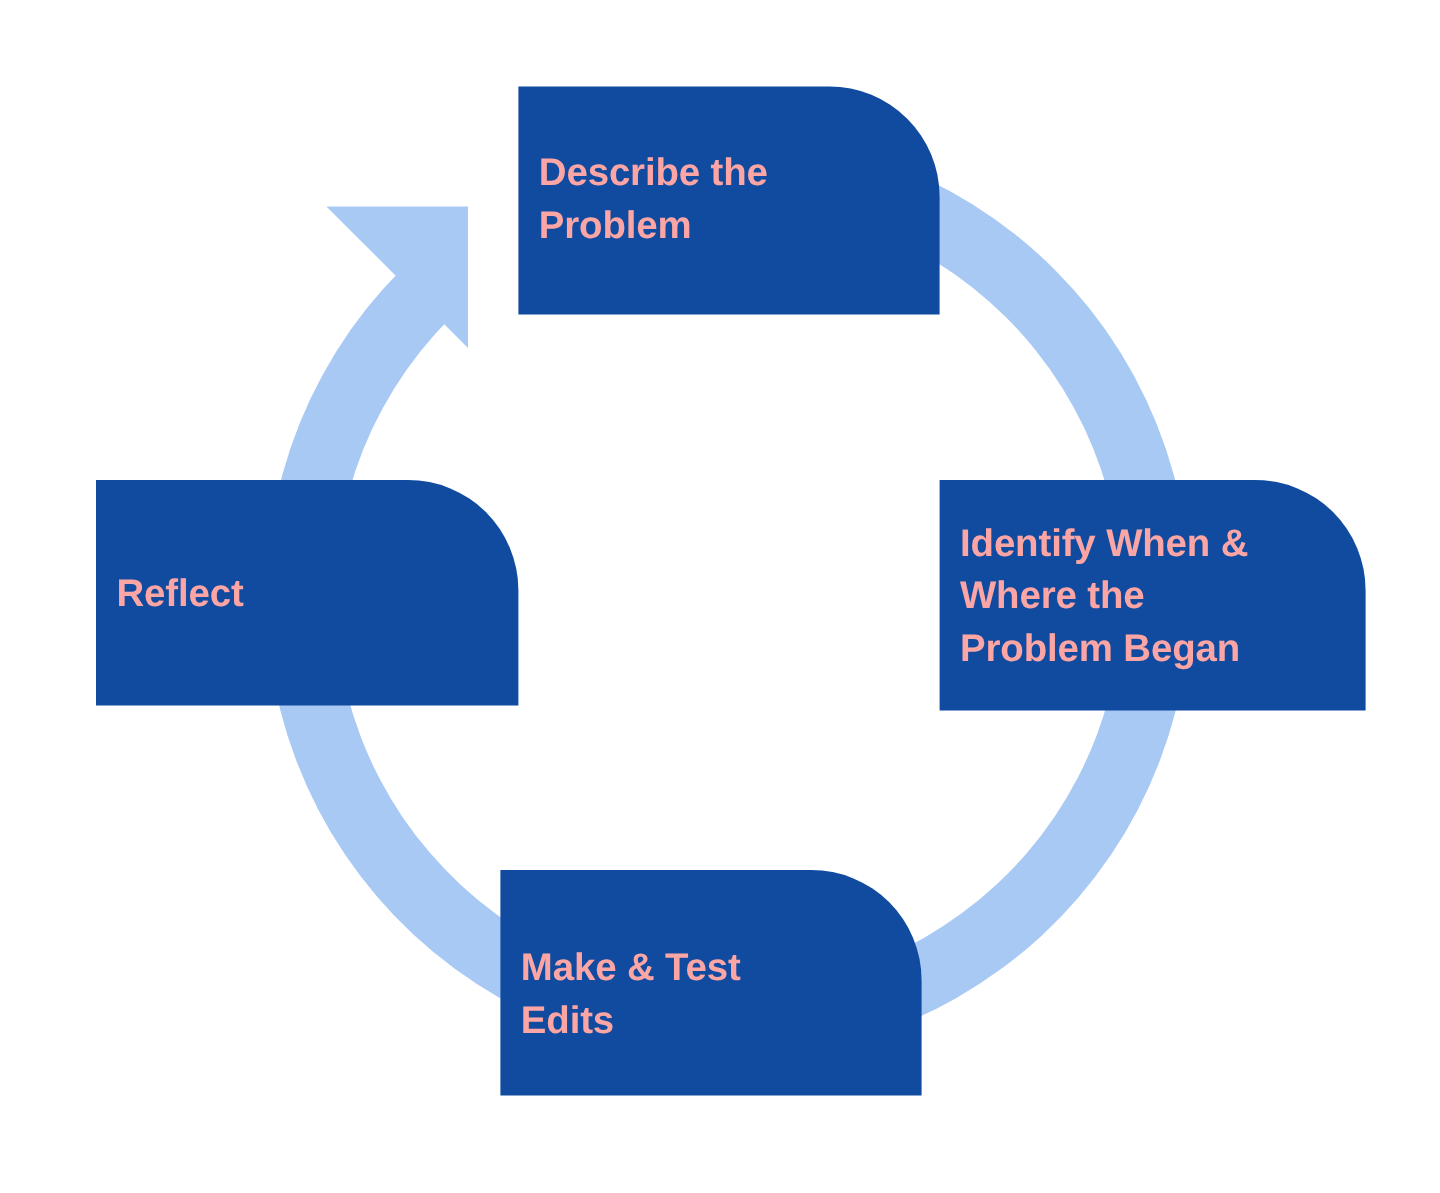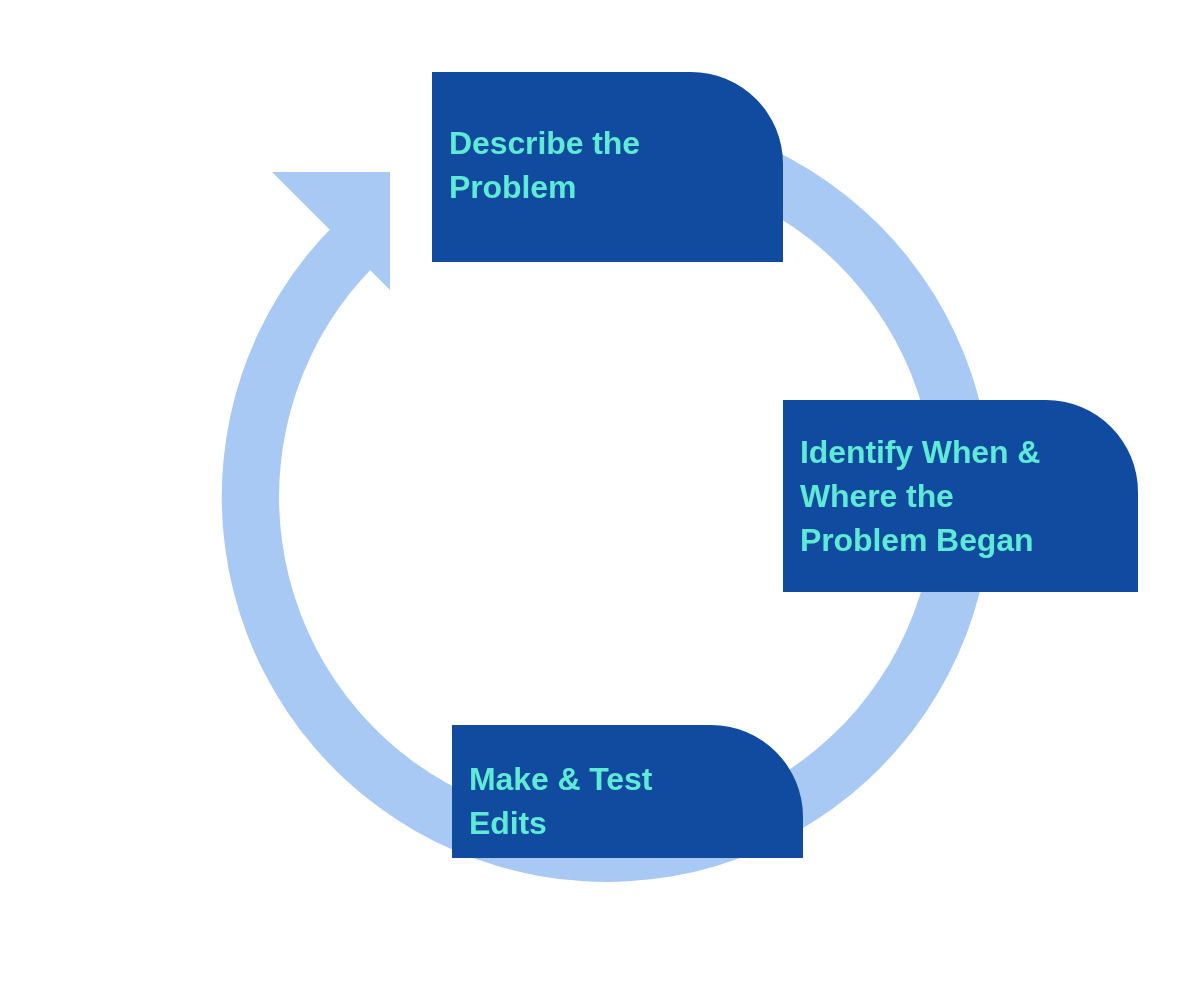--- a/index.html
+++ b/index.html
@@ -31,21 +31,21 @@
     background: #114BA0;
     border-top-right-radius: 92px;
     display: flex;
     flex-direction: column;
     justify-content: center;
     align-items: flex-start;
     padding-left: 17px;
     z-index: 3;
   }
   .stage-label {
-    color: #5eead4;
+    color: #fca5a5;
     font-family: "Liberation Sans", sans-serif;
     font-weight: bold;
     font-size: 32px;
     line-height: 44px;
     letter-spacing: -0.1px;
     white-space: pre-line;
     text-align: left;
   }
 
   
@@ -53,21 +53,21 @@
     left: 432px;  top: 72px;   width: 351px; height: 190px;
   }
   #stage-describe .stage-label { margin-top: -4px; }
 
   #stage-identify {
     left: 783px;  top: 400px;  width: 355px; height: 192px;
   }
   #stage-identify .stage-label { margin-top: 0px; }
 
   #stage-make-test {
-    left: 452px;  top: 725px;  width: 351px; height: 133px;
+    left: 417px;  top: 725px;  width: 351px; height: 188px;
   }
   #stage-make-test .stage-label { margin-top: 18px; }
 
   #stage-reflect {
     left: 80px;   top: 400px;  width: 352px; height: 188px;
   }
   #stage-reflect .stage-label { margin-top: 0px; }
 </style>
 </head>
 <body>
@@ -98,14 +98,17 @@
     <div class="stage-label">Identify When &amp;
 Where the
 Problem Began</div>
   </div>
 
   <div class="stage-box" id="stage-make-test">
     <div class="stage-label">Make &amp; Test
 Edits</div>
   </div>
 
+  <div class="stage-box" id="stage-reflect">
+    <div class="stage-label">Reflect</div>
+  </div>
 
 </div>
 
 </body></html>

